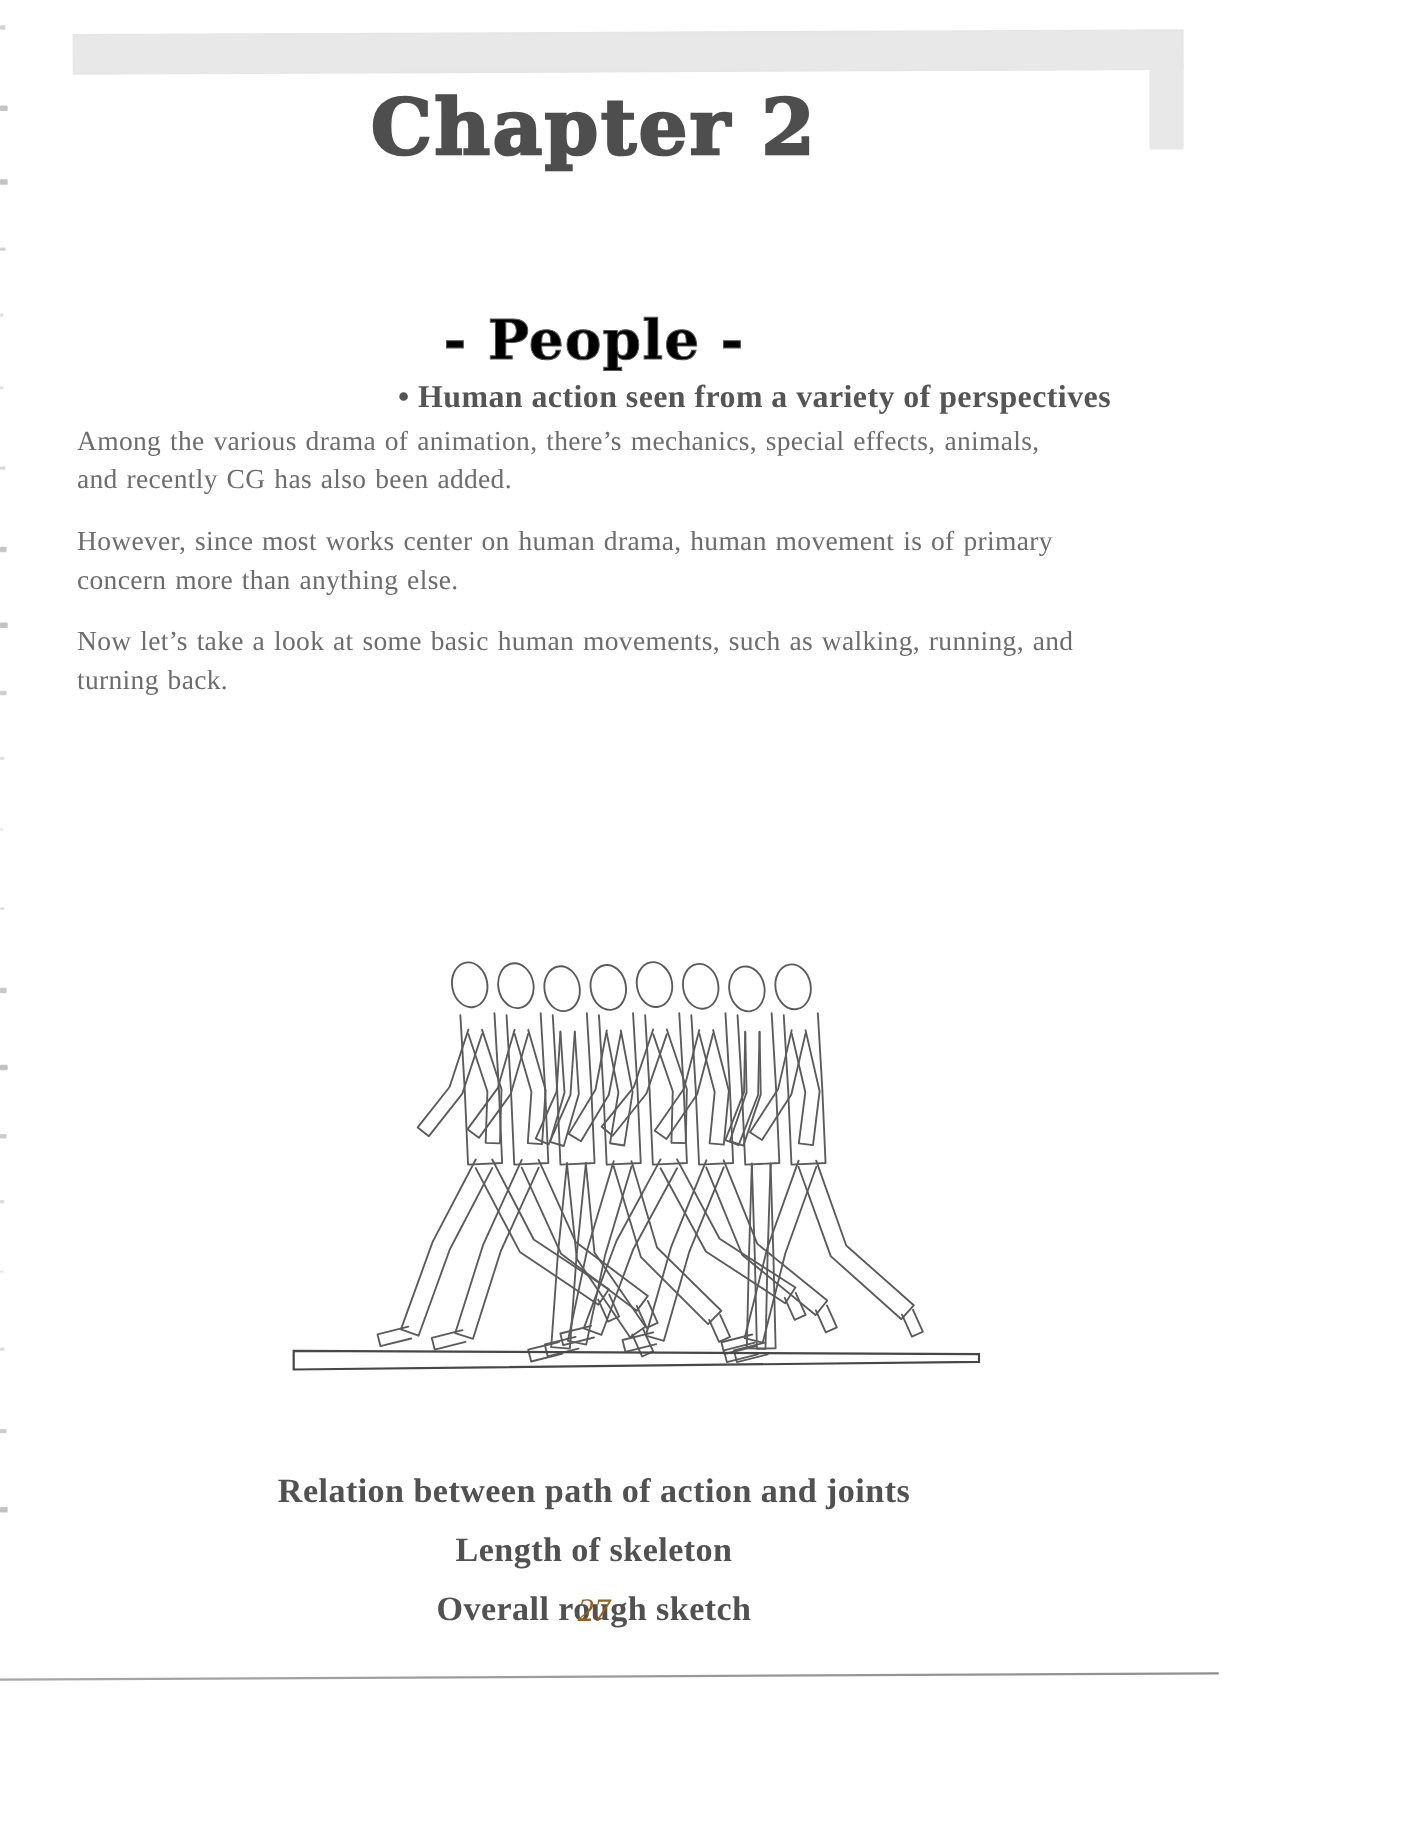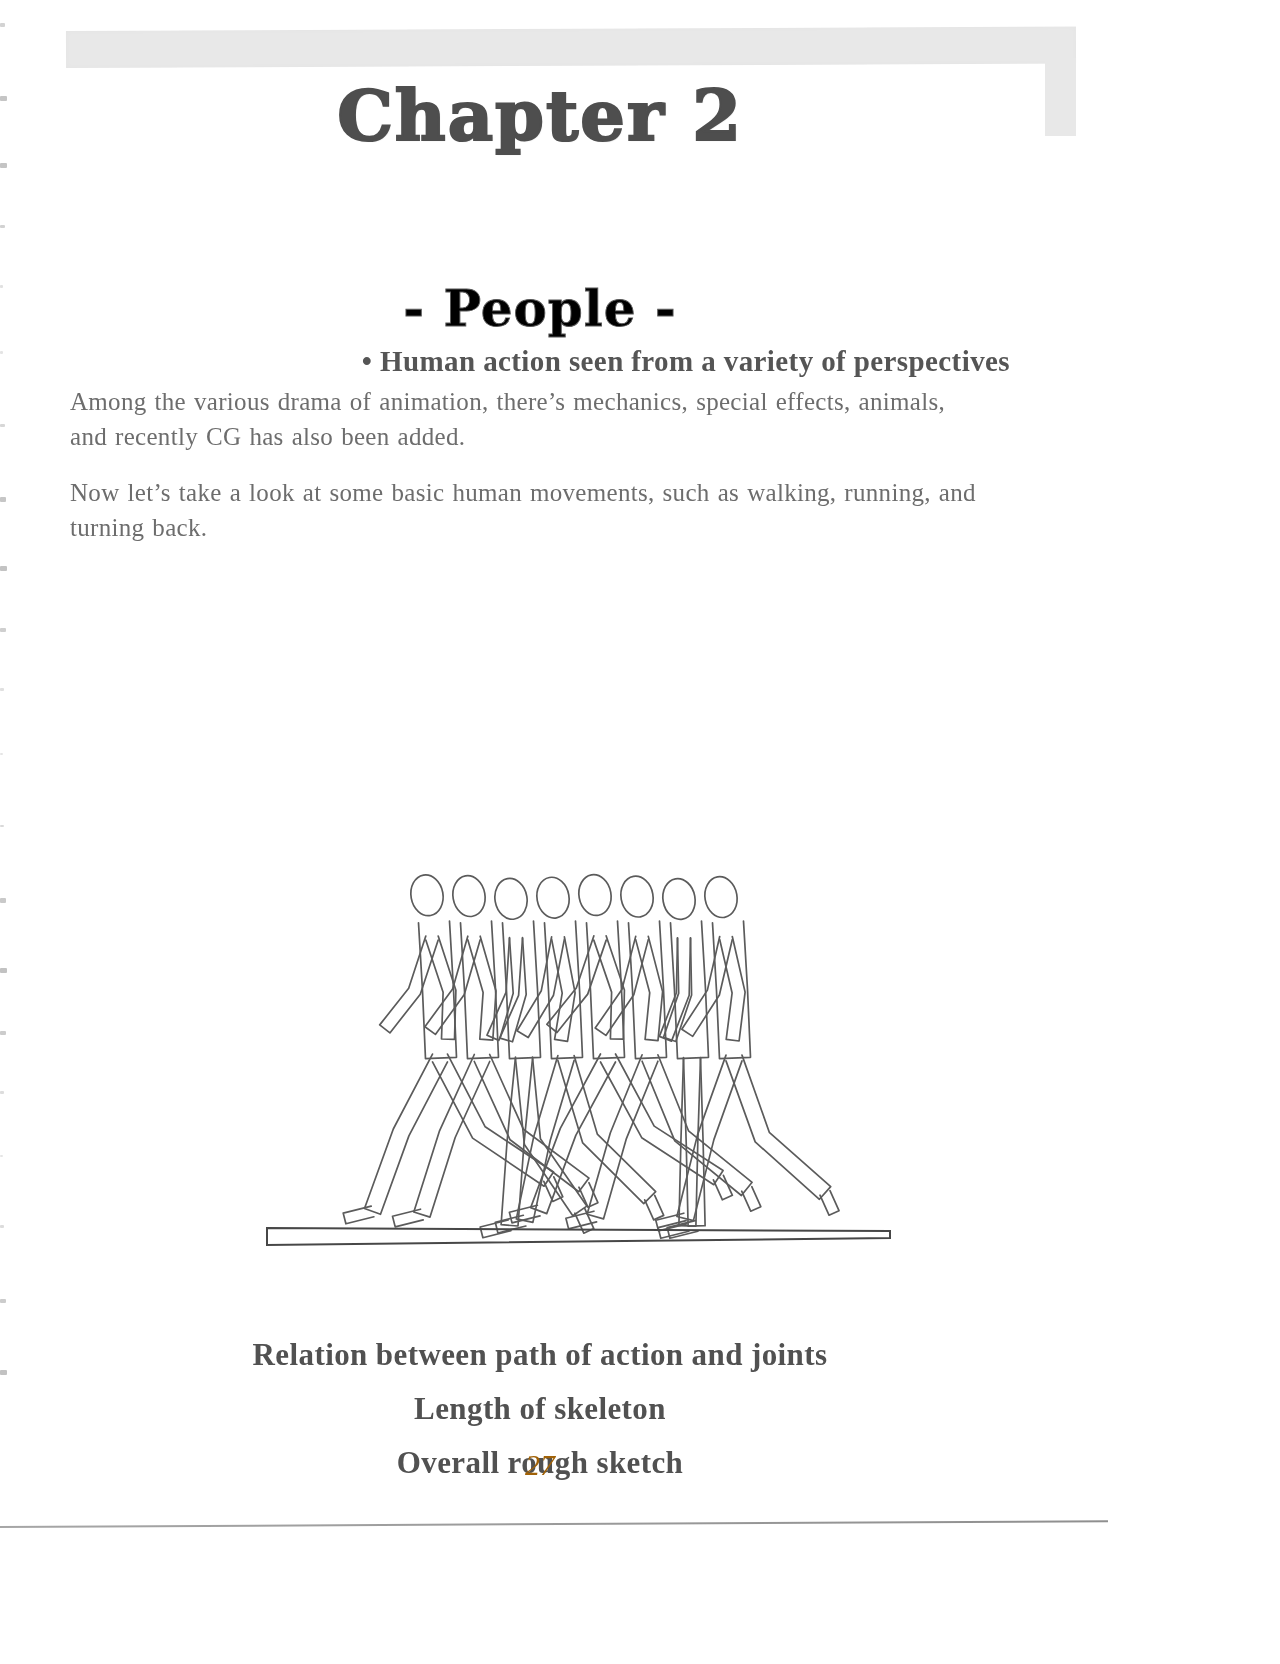--- a/index.html
+++ b/index.html
@@ -90,20 +90,24 @@
 
 
   <div class="title-block book-subtitle">- People -</div>
 
   <div class="section-heading">• Human action seen from a variety of perspectives</div>
 
   <div class="body-copy">
       <p>
         <span class="line">Among the various drama of animation, there’s mechanics, special effects, animals,</span>
         <span class="line">and recently CG has also been added.</span>
+      </p>
+      <p>
+        <span class="line">However, since most works center on human drama, human movement is of primary</span>
+        <span class="line">concern more than anything else.</span>
       </p>
       <p>
         <span class="line">Now let’s take a look at some basic human movements, such as walking, running, and</span>
         <span class="line">turning back.</span>
       </p>
     </div>
 
   <div class="illustration">
     <svg viewBox="250 850 660 410" xmlns="http://www.w3.org/2000/svg">
       <g id="walkers" fill="none" stroke="#4a4a4a" stroke-width="1.7" stroke-linejoin="round" stroke-linecap="round" opacity="0.9">

